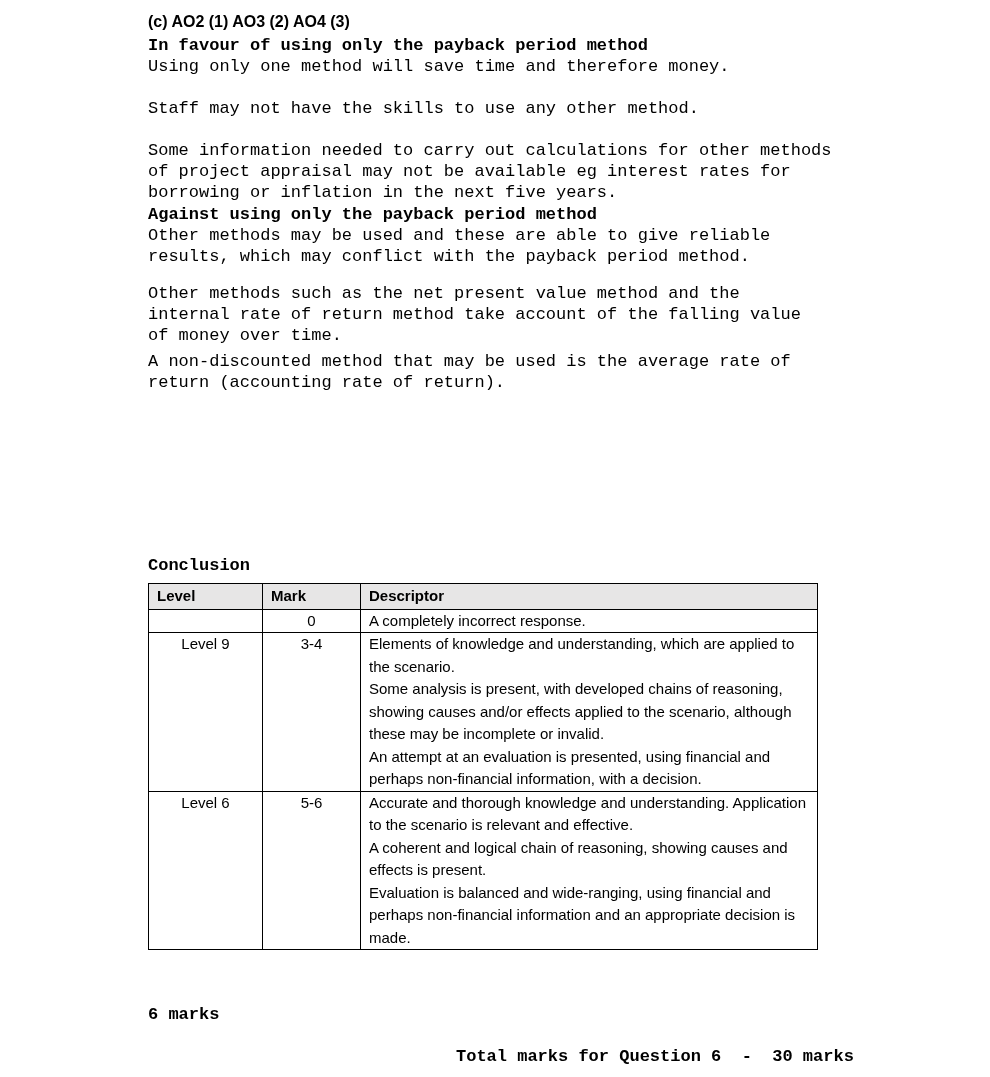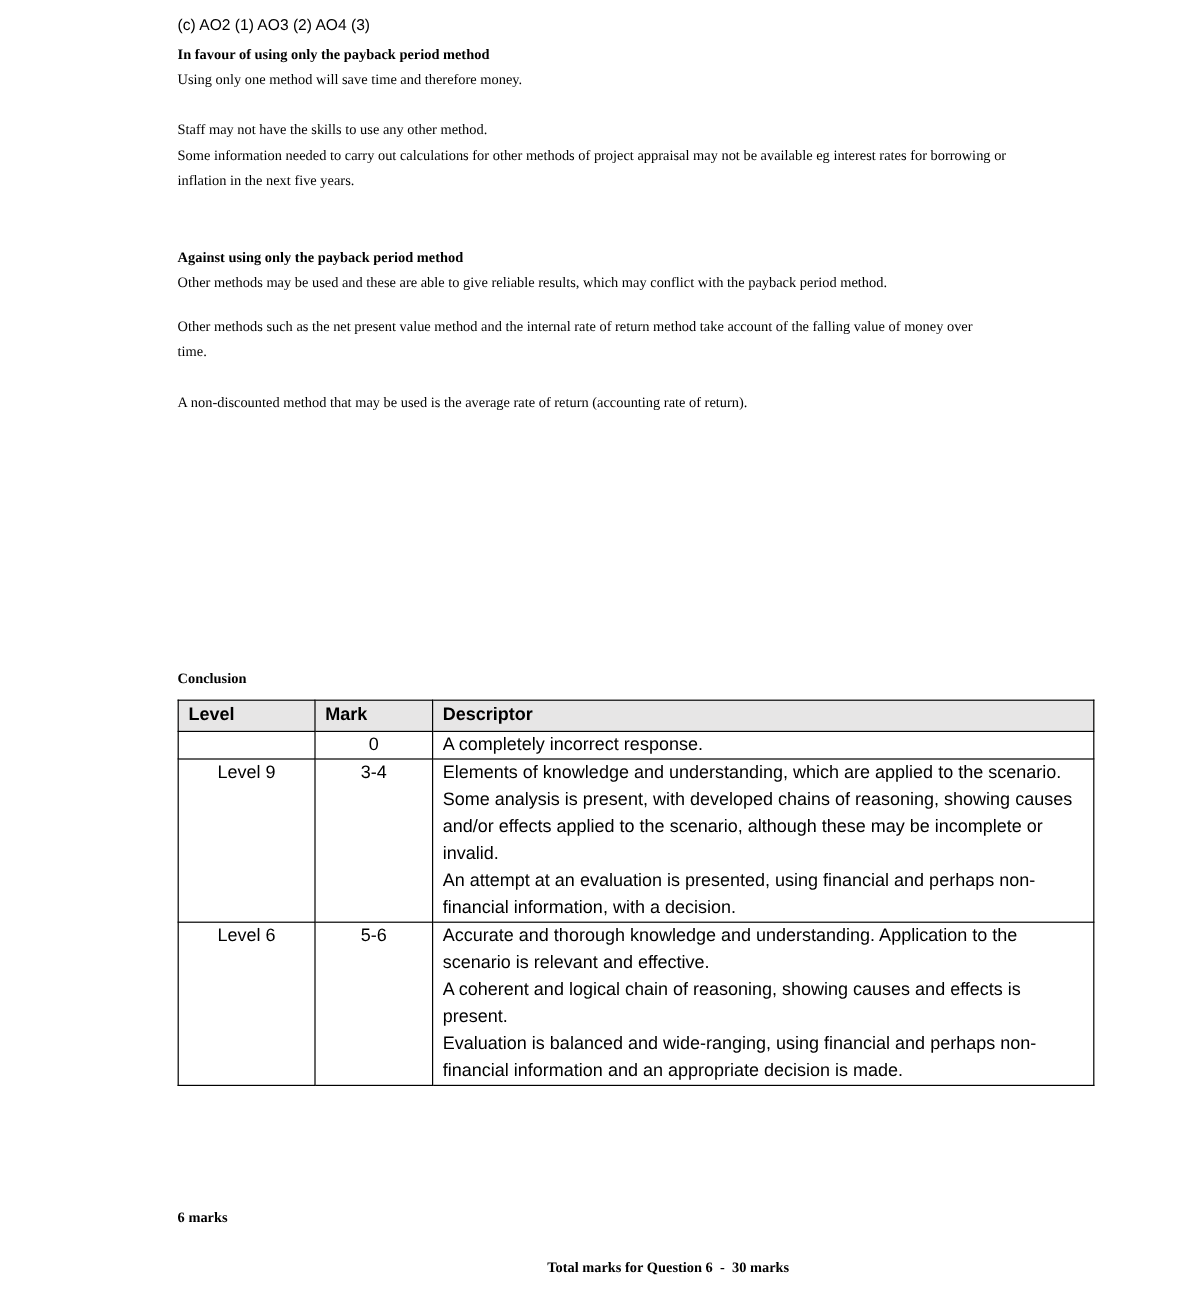--- a/index.html
+++ b/index.html
@@ -1,45 +1,45 @@
 <!DOCTYPE html>
 <html><head>
 <meta charset="utf-8">
 <style>
   html, body { margin:0; padding:0; background:#ffffff; }
   body { width:990px; height:1077px; position:relative; overflow:hidden; color:#000; }
-  .serif { font-family:Liberation Serif, serif; font-size:12px; line-height:21px; }
+  .serif { font-family:Liberation Mono, monospace; font-size:17px; line-height:21px; }
   .abs { position:absolute; }
   .b { font-weight:bold; }
   p { margin:0; }
-  .heading-ao { font-family:"Liberation Sans", sans-serif; font-weight:normal; font-size:13px; }
-  table.mark-table { position:absolute; left:148px; top:583px; width:764px; border-collapse:collapse; font-family:"Liberation Sans", sans-serif; font-size:15px; line-height:22.5px; }
+  .heading-ao { font-family:"Liberation Sans", sans-serif; font-weight:bold; font-size:16px; }
+  table.mark-table { position:absolute; left:148px; top:583px; width:670px; border-collapse:collapse; font-family:"Liberation Sans", sans-serif; font-size:15px; line-height:22.5px; }
   table.mark-table th, table.mark-table td { border:1.5px solid #000; vertical-align:top; padding:0 8px; }
   table.mark-table th { background:#e7e6e6; text-align:left; font-weight:bold; padding:1px 8px; }
   table.mark-table td.lvl, table.mark-table td.mk { text-align:center; }
   table.mark-table tr.body-row td { border-top:1.5px solid #000; border-bottom:1.5px solid #000; }
   .desc-line { display:block; }
 </style>
 </head>
 <body>
 
 <div class="abs heading-ao" style="left:148px; top:13px;">(c)  AO2 (1)  AO3 (2)  AO4 (3)</div>
 
 <div class="abs serif" style="left:148px; top:35px; width:720px;">
   <p class="b">In favour of using only the payback period method</p>
   <p>Using only one method will save time and therefore money.</p>
   <p style="margin-top:21px;">Staff may not have the skills to use any other method.</p>
-  <p style="width:700px;">Some information needed to carry out calculations for other methods of project appraisal may not be available eg interest rates for borrowing or inflation in the next five years.</p>
+  <p style="margin-top:21px; width:700px;">Some information needed to carry out calculations for other methods of project appraisal may not be available eg interest rates for borrowing or inflation in the next five years.</p>
 </div>
 
 <div class="abs serif" style="left:148px; top:204px; width:700px;">
   <p class="b">Against using only the payback period method</p>
   <p style="width:665px;">Other methods may be used and these are able to give reliable results, which may conflict with the payback period method.</p>
   <p style="margin-top:16px; width:670px;">Other methods such as the net present value method and the internal rate of return method take account of the falling value of money over time.</p>
-  <p style="margin-top:21px; width:680px;">A non-discounted method that may be used is the average rate of return (accounting rate of return).</p>
+  <p style="margin-top:5px; width:680px;">A non-discounted method that may be used is the average rate of return (accounting rate of return).</p>
 </div>
 
 <div class="abs serif" style="left:148px; top:520px; width:690px;margin-top:35px;">
   <p class="b">Conclusion</p>
 </div>
 
 <table class="mark-table">
   <colgroup>
       <col style="width:114px">
       <col style="width:98px">

